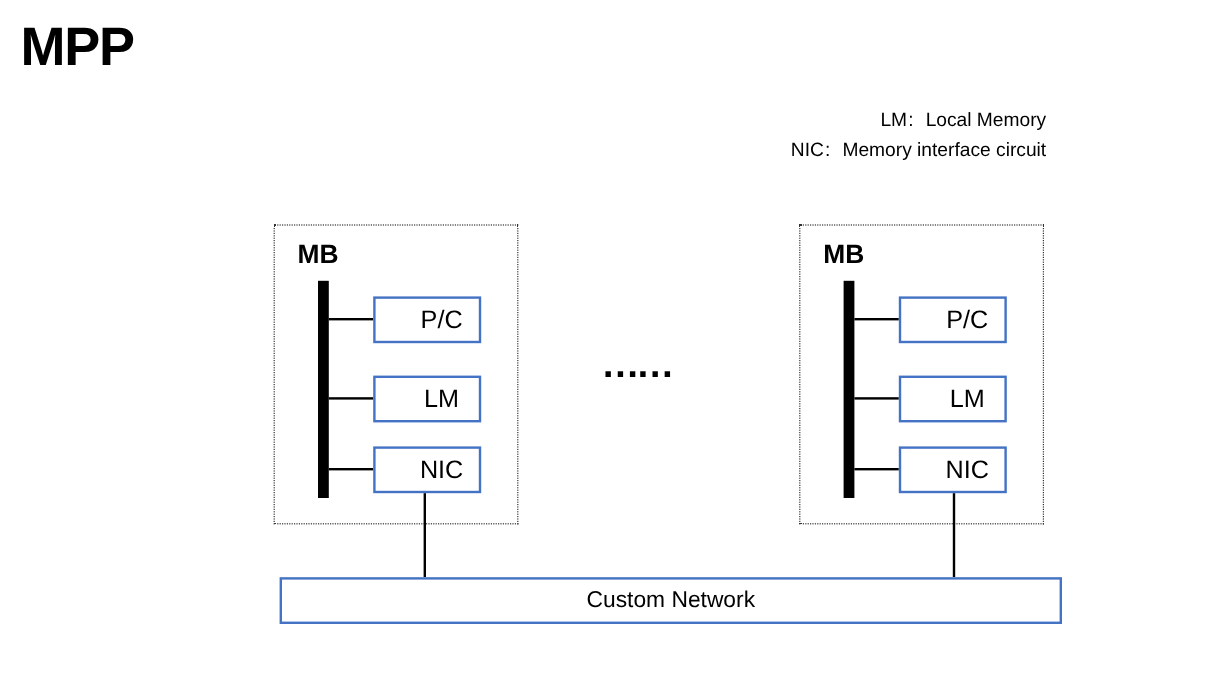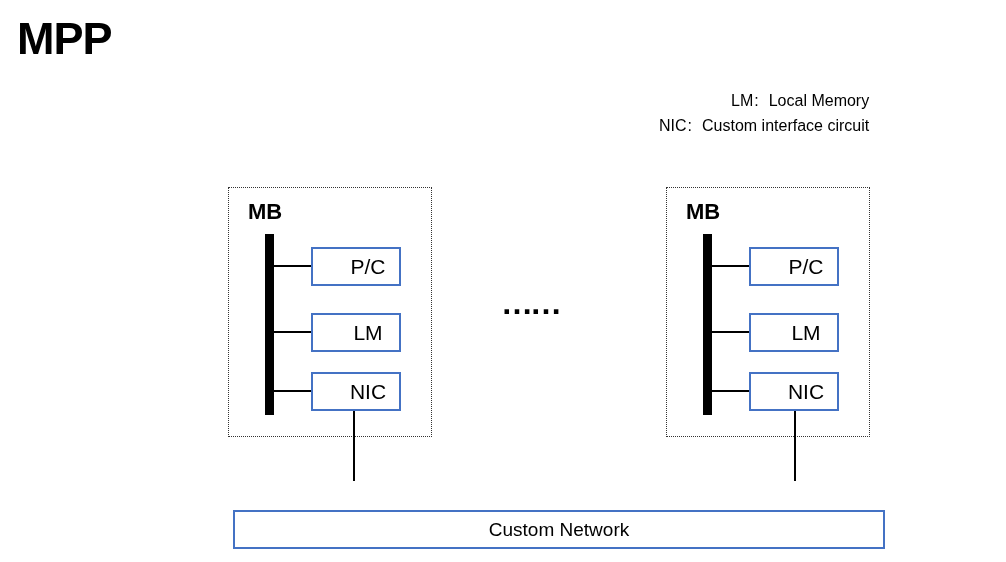--- a/index.html
+++ b/index.html
@@ -111,41 +111,41 @@
     height: 70px;
     width: 0;
     border-left: 2px solid #000;
   }
   .vline-1 { left: 353px; }
   .vline-2 { left: 794px; }
 
   .network {
     position: absolute;
     left: 233px;
-    top: 510px;
+    top: 481px;
     width: 652px;
     height: 39px;
     border: 2px solid var(--accent-blue, #4472C4);
     background: #ffffff;
     display: flex;
     align-items: center;
     justify-content: center;
     font-size: 19px;
   }
 </style>
 </head>
 <body>
 
 <div class="canvas">
 
   <div class="title">MPP</div>
 
   <div class="legend">
     <div class="legend-row"><span>LM</span><span class="legend-colon">:</span><span>Local Memory</span></div>
-    <div class="legend-row"><span>NIC</span><span class="legend-colon">:</span><span>Custom interface circuit</span></div>
+    <div class="legend-row"><span>NIC</span><span class="legend-colon">:</span><span>Memory interface circuit</span></div>
   </div>
 
   <div class="node node-1">
     <div class="mb-label">MB</div>
     <div class="bus"></div>
     <div class="hline hl-0"></div>
     <div class="hline hl-1"></div>
     <div class="hline hl-2"></div>
     <div class="comp comp-0">P/C</div>
     <div class="comp comp-1">LM</div>

